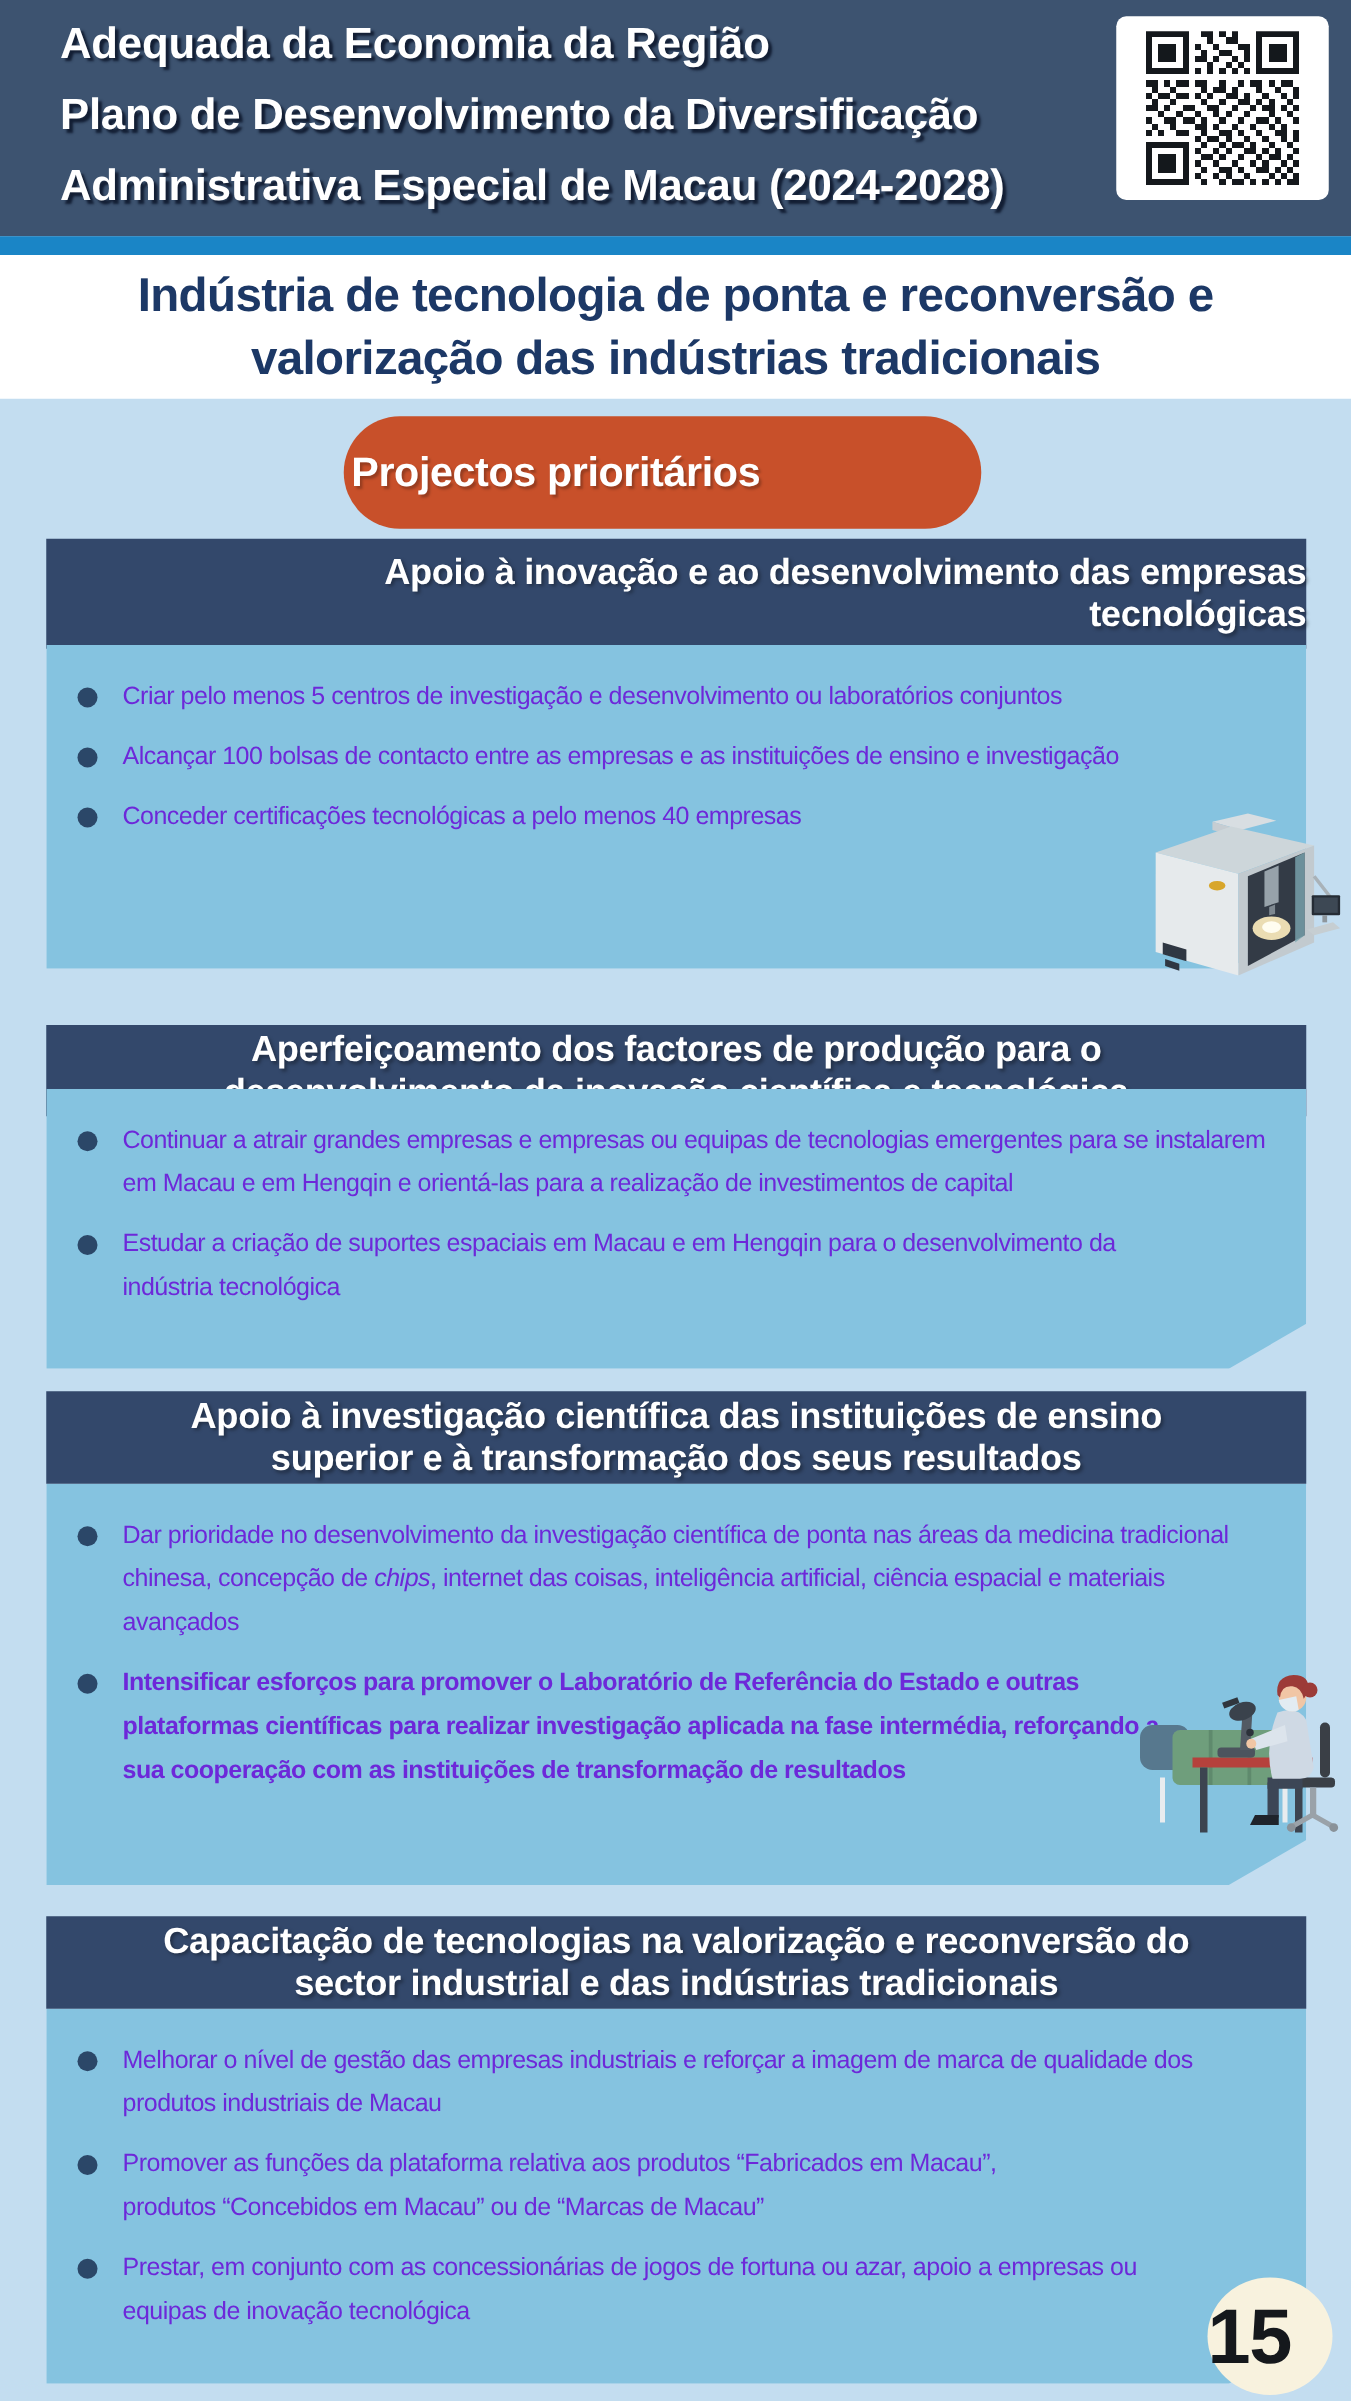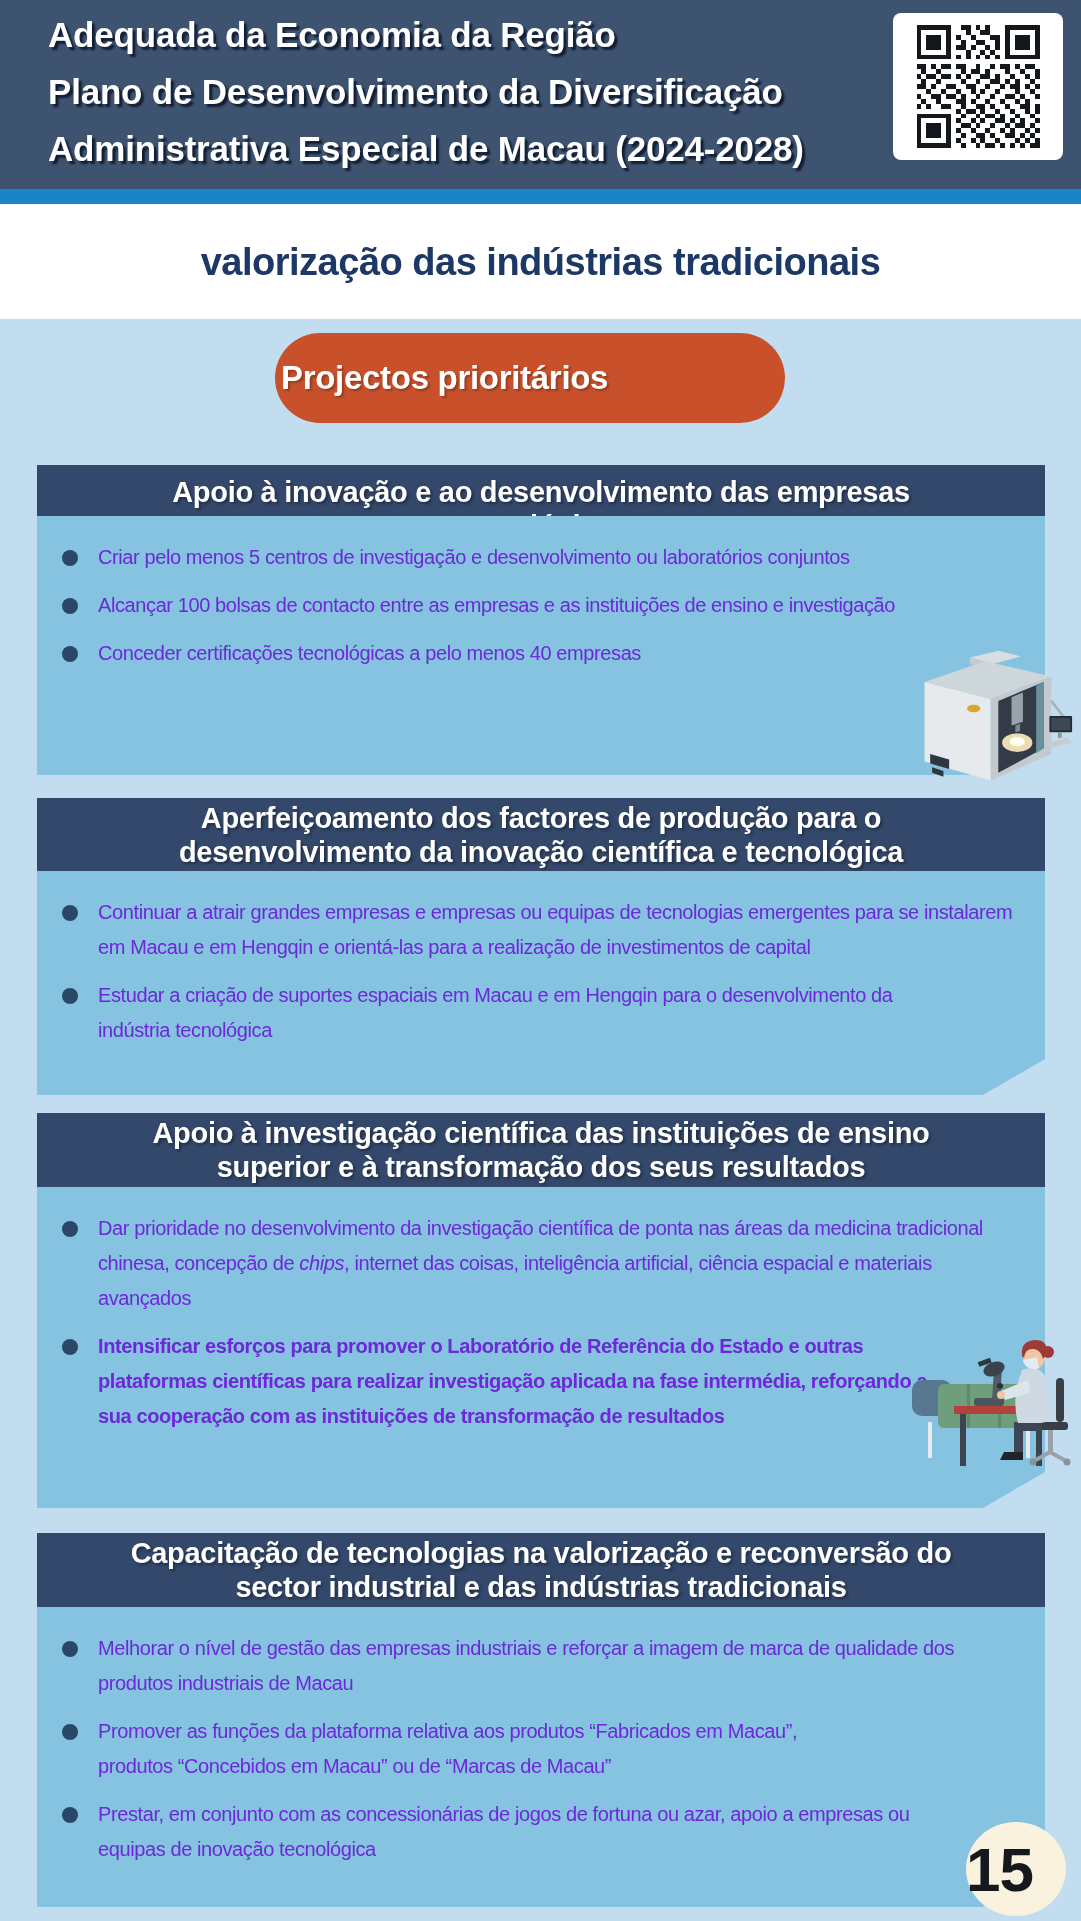--- a/index.html
+++ b/index.html
@@ -33,22 +33,22 @@
   .sec-body{position:absolute;left:37px;width:1008px;background:#85c3e0;
     box-sizing:border-box;padding:24px 22px 0 25px;
     clip-path:polygon(0 0,100% 0,100% calc(100% - 36px),calc(100% - 62px) 100%,0 100%);}
   .bullet{display:flex;gap:20px;margin-bottom:13px;}
   .bullet .dot{flex:none;width:16px;height:16px;border-radius:50%;background:#2b4768;margin-top:10px;}
   .bullet .btext{color:#6d28d9;font-size:20px;line-height:35px;letter-spacing:-0.4px;}
   .bullet .btext em{font-style:italic;}
   .w660{max-width:660px;} .w830{max-width:830px;} .w865{max-width:865px;font-weight:bold;}
   .w775{max-width:775px;} .w860{max-width:860px;}
   
-  .s1h{top:465px;height:88px;} .s1b{top:516px;height:259px;}
-  .s2h{top:798px;height:73px;} .s2b{top:871px;height:224px;}
+  .s1h{top:431px;height:88px;align-items:flex-end;} .s1b{top:516px;height:259px;}
+  .s2h{top:820px;height:73px;} .s2b{top:871px;height:224px;}
   .s3h{top:1113px;height:74px;} .s3b{top:1187px;height:321px;}
   .s4h{top:1533px;height:74px;} .s4b{top:1607px;height:300px;}
   
   .machine-ill{position:absolute;left:915px;top:648px;width:160px;height:140px;z-index:4;}
   .scientist-ill{position:absolute;left:910px;top:1322px;width:170px;height:145px;z-index:4;}
   
   .page-badge{position:absolute;left:966px;top:1822px;width:100px;height:94px;border-radius:50%;
     background:#f8f2de;display:flex;align-items:center;justify-content:flex-start;z-index:6;}
   .page-badge span{color:#15181c;font-weight:bold;font-size:62px;letter-spacing:-1px;}
 </style>
@@ -93,20 +93,21 @@
             M8 23h1v1H8z M11 23h1v1h-1z M13 23h1v1h-1z M16 23h1v1h-1z M20 23h1v1h-1z M22 23h1v1h-1z M24 23h1v1h-1z
             M9 24h1v1H9z M12 24h1v1h-1z M14 24h2v1h-2z M17 24h1v1h-1z M19 24h1v1h-1z M21 24h1v1h-1z M23 24h2v1h-2z"></path>
         </g>
       </svg>
     </div>
   </div>
 
   <div class="blue-stripe"></div>
 
   <div class="title-band">
+    <div>Indústria de tecnologia de ponta e reconversão e</div>
     <div>valorização das indústrias tradicionais</div>
   </div>
 
   <button class="pill-button">
     <span>Projectos prioritários</span>
   </button>
 
   <div class="sec-head s1h">
     <div>Apoio à inovação e ao desenvolvimento das empresas</div>
     <div>tecnológicas</div>

